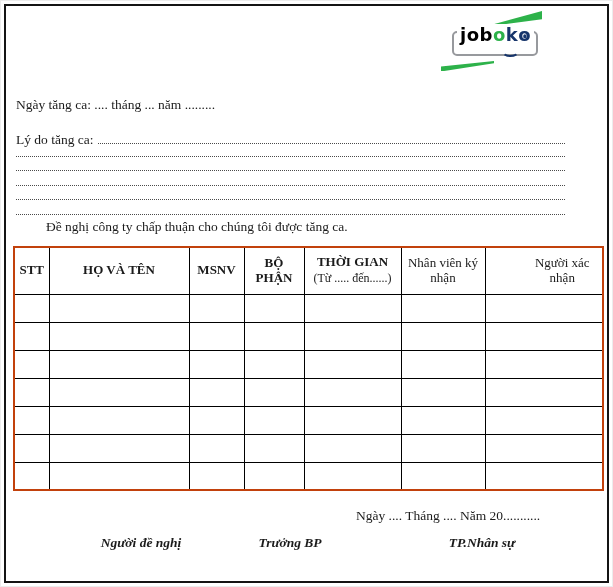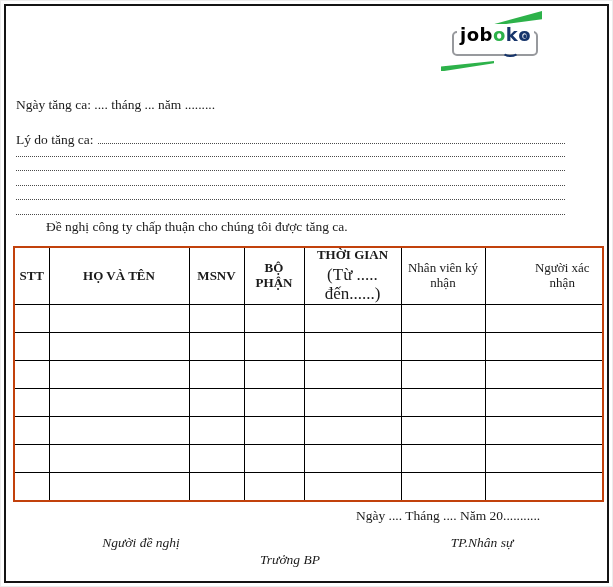--- a/index.html
+++ b/index.html
@@ -71,25 +71,25 @@
   .dot-rule { height:14.5px; border-bottom:1.5px dotted #4a4a4a; }
   .request-line { position:absolute; left:15px; top:218px; font-size:13.5px;margin-left:30px; }
   
   .table-wrap { position:absolute; left:12px; top:245px; }
   table { border-collapse:collapse; table-layout:fixed; width:589px; border:2px solid #c2410c; }
   th, td { border:1px solid #000; padding:0 3px; text-align:center; vertical-align:middle; }
   thead tr { height:47px; }
   tbody tr { height:28px; }
   th { font-weight:normal; font-size:13px; line-height:1.15; }
   th .th-main.bold { font-weight:bold; }
-  th .th-sub { font-size:17px; font-weight:normal; margin-top:2px; }
+  th .th-sub { font-size:12px; font-weight:normal; margin-top:2px; }
   
   .footer-date { position:absolute; left:355px; top:507px; font-size:13.5px; }
-  .sig { position:absolute; top:534px; transform:translateX(-50%); font-size:13.5px; font-weight:normal; font-style:italic; white-space:nowrap; }
-  .sig-1 { left:140px; } .sig-2 { left:289px;margin-top:17px; } .sig-3 { left:481px; }
+  .sig { position:absolute; top:534px; transform:translateX(-50%); font-size:13.5px; font-weight:bold; font-style:italic; white-space:nowrap; }
+  .sig-1 { left:140px; } .sig-2 { left:289px; } .sig-3 { left:481px; }
 </style>
 </head>
 <body>
 
 <div class="page">
   <div class="inner-border"></div>
 
   <div class="logo">
     <div class="swoosh-top"></div>
     <div class="logo-bracket"></div>

